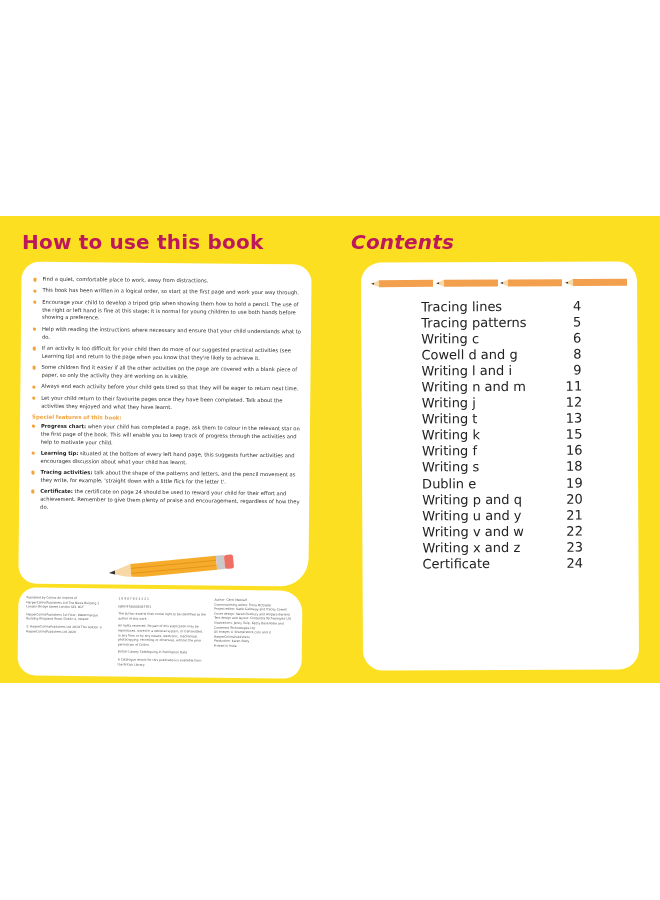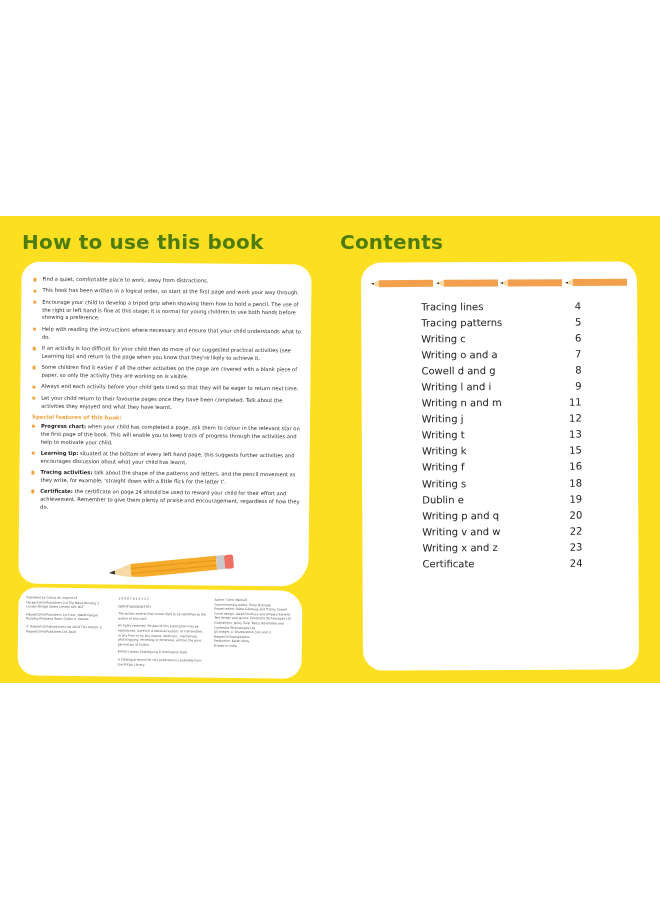--- a/index.html
+++ b/index.html
@@ -6,24 +6,24 @@
     html, body { width: 660px; height: 900px; background: #ffffff; overflow: hidden; }
     body { font-family: "DejaVu Sans", sans-serif; position: relative; }
 
     .spread {
       position: absolute; left: 0; top: 216px; width: 660px; height: 467px;
       background: #fddf22;
     }
 
     .page-title {
       position: absolute; font-family: "DejaVu Sans", sans-serif; font-weight: bold;
-      color: #4d7c0f; font-size: 20px; letter-spacing: 0.2px;
+      color: #be185d; font-size: 20px; letter-spacing: 0.2px;
     }
     .title-left { left: 22px; top: 14px; }
-    .title-right { left: 340px; top: 14px; }
+    .title-right { left: 351px; top: 14px; font-style: italic; }
 
     .card {
       position: absolute; background: #ffffff; border-radius: 18px;
     }
     .card-instructions {
       left: 20px; top: 47px; width: 290px; height: 322px;
       border-bottom-right-radius: 28px; transform: rotate(0.6deg);
     }
     .card-imprint {
       left: 18px; top: 373px; width: 284px; height: 88px;
@@ -57,21 +57,21 @@
     .col1 { left: 8px; width: 78px; }
     .col2 { left: 100px; width: 88px; }
     .col3 { left: 196px; width: 84px; }
 
     .pencil-row { position: absolute; left: 10px; top: 16px; width: 256px; height: 10px; display: flex; justify-content: space-between; }
     .mini-pencil { width: 62px; height: 10px; }
 
     .toc { position: absolute; left: 60px; top: 36px; width: 160px; }
     .toc-row {
       display: flex; justify-content: space-between; align-items: center;
-      height: 16.1px; font-family: "DejaVu Sans", sans-serif; font-size: 10px; color: #222;
+      height: 16.1px; font-family: "DejaVu Sans", sans-serif; font-size: 13px; color: #222;
     }
     .toc-row .pg { width: 16px; text-align: right; }
   </style>
 </head>
 <body>
 
 <div class="spread">
 
   <h1 class="page-title title-left">How to use this book</h1>
 
@@ -165,24 +165,20 @@
         </div>
       <div class="toc-row">
           <span>Tracing patterns</span>
           <span class="pg">5</span>
         </div>
       <div class="toc-row">
           <span>Writing c</span>
           <span class="pg">6</span>
         </div>
       <div class="toc-row">
-          <span>Writing o and a</span>
-          <span class="pg">7</span>
-        </div>
-      <div class="toc-row">
           <span>Cowell d and g</span>
           <span class="pg">8</span>
         </div>
       <div class="toc-row">
           <span>Writing l and i</span>
           <span class="pg">9</span>
         </div>
       <div class="toc-row">
           <span>Writing n and m</span>
           <span class="pg">11</span>
@@ -209,20 +205,24 @@
         </div>
       <div class="toc-row">
           <span>Dublin e</span>
           <span class="pg">19</span>
         </div>
       <div class="toc-row">
           <span>Writing p and q</span>
           <span class="pg">20</span>
         </div>
       <div class="toc-row">
+          <span>Writing u and y</span>
+          <span class="pg">21</span>
+        </div>
+      <div class="toc-row">
           <span>Writing v and w</span>
           <span class="pg">22</span>
         </div>
       <div class="toc-row">
           <span>Writing x and z</span>
           <span class="pg">23</span>
         </div>
       <div class="toc-row">
           <span>Certificate</span>
           <span class="pg">24</span>

